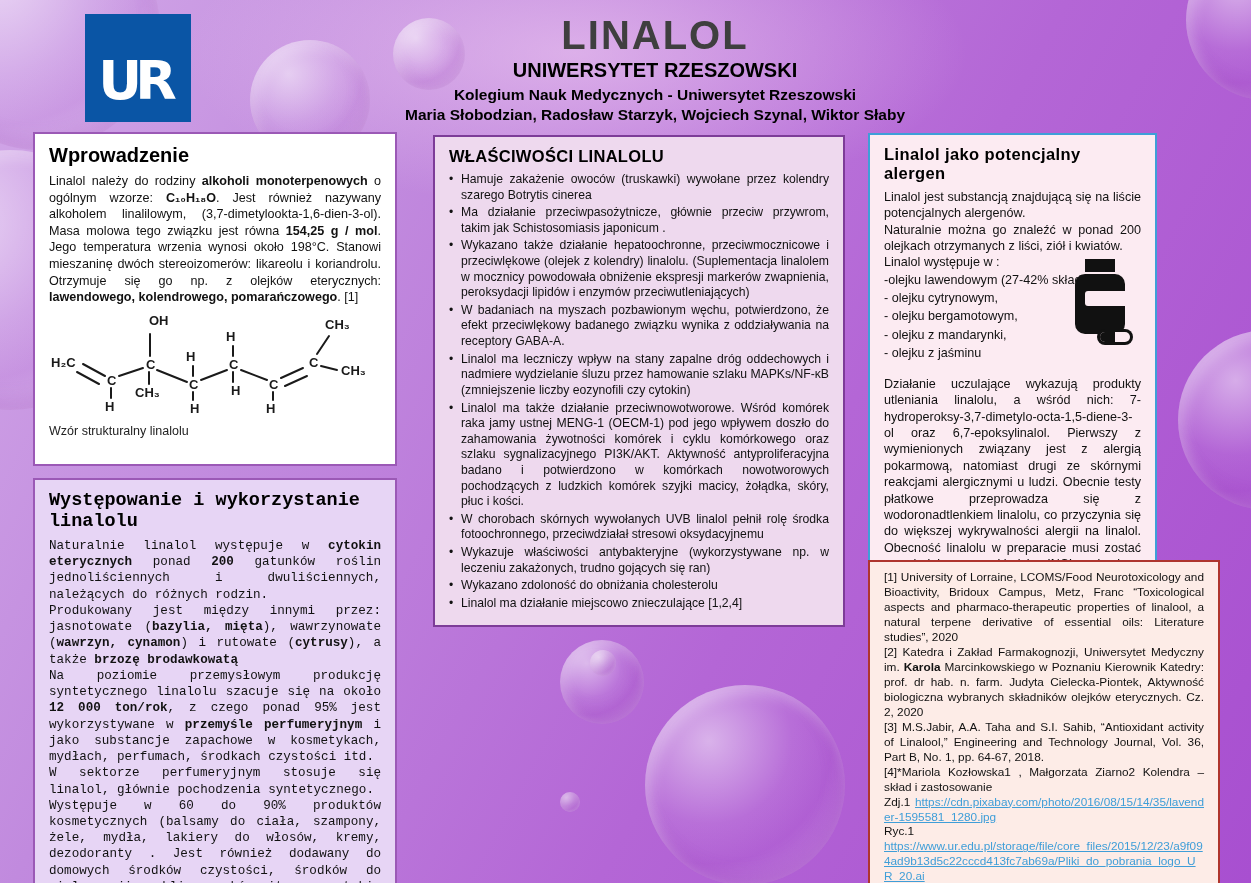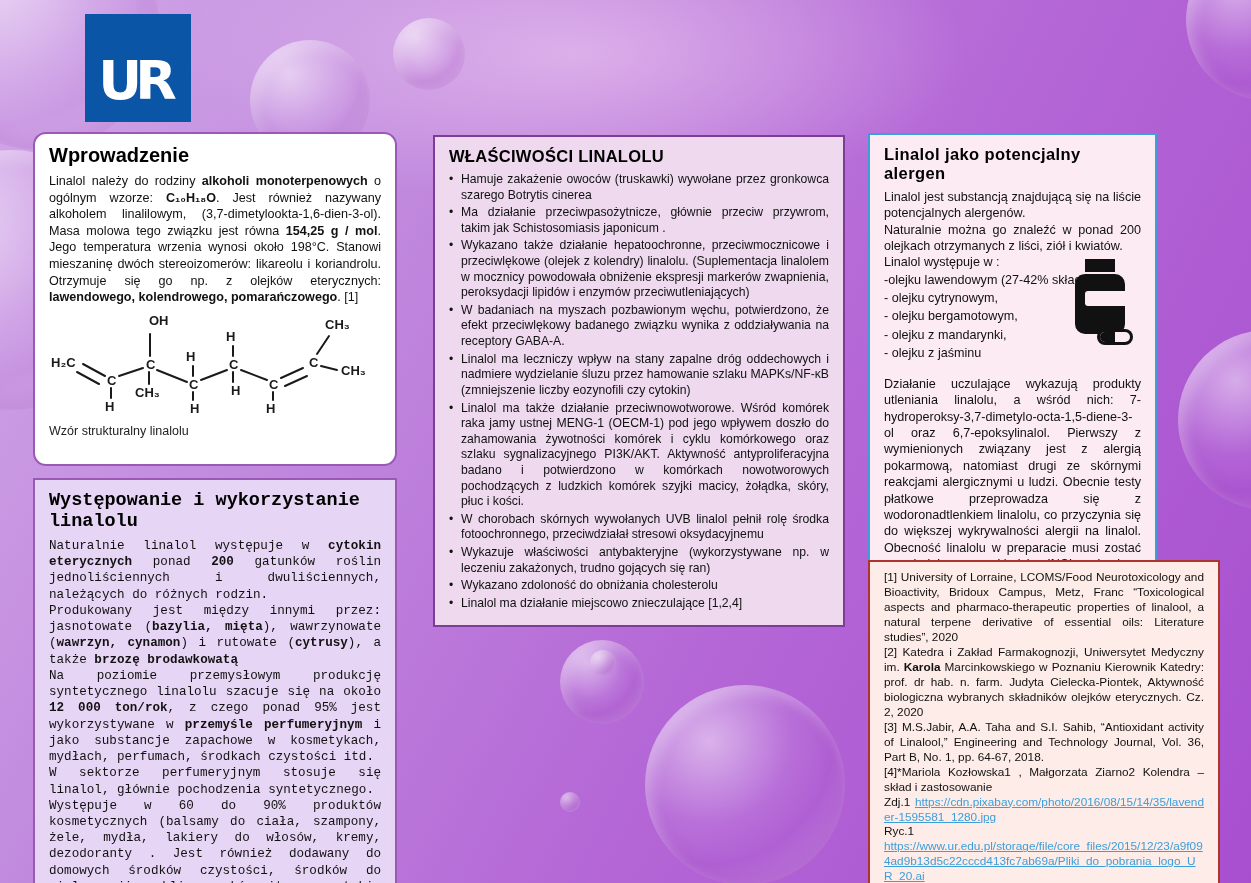--- a/index.html
+++ b/index.html
@@ -20,21 +20,21 @@
   .title{margin:0;font-size:40px;font-weight:800;color:#3f3f3f;letter-spacing:2px;line-height:1.05;}
   .sub1{font-size:20px;font-weight:800;color:#000;margin-top:3px;}
   .sub2{font-size:15.5px;font-weight:800;color:#000;margin-top:4px;}
   .sub3{font-size:15.5px;font-weight:800;color:#000;margin-top:2px;}
   .box{position:absolute;box-sizing:border-box;padding:8px 14px 12px 14px;border:2px solid;z-index:2;}
   .box h2{margin:2px 0 6px 0;font-weight:800;color:#000;}
   p.rich,p.plain{margin:0;text-align:justify;}
   .b{font-weight:bold;}
   .lnk{color:#3f9ed8;text-decoration:underline;word-break:break-all;}
   
-  .intro{left:33px;top:132px;width:364px;min-height:334px;background:#ffffff;border-color:#9b59b6;border-radius:13px;}
+  .intro{left:33px;top:132px;width:364px;min-height:334px;background:#ffffff;border-color:#9b59b6;}
   .intro h2{font-size:20px;}
   .intro p.rich{font-size:12.6px;line-height:1.32;}
   .structure{position:relative;width:336px;height:112px;margin-top:6px;}
   .structure svg{position:absolute;left:0;top:0;}
   .sl{position:absolute;font-size:13px;font-weight:700;color:#1a1a1a;line-height:1;white-space:nowrap;}
   .caption{font-size:12.5px;color:#222;}
   
   .occurrence{left:33px;top:478px;width:364px;min-height:388px;background:#e7d5f5;border-color:#9b59b6;font-family:Liberation Mono, monospace;}
   .occurrence h2{font-size:18.5px;}
   .occurrence p.rich{font-size:12.6px;line-height:1.29;}
@@ -72,20 +72,26 @@
   <div class="bubble" style="left:560px;top:640px;width:84px;height:84px;"></div>
   <div class="bubble" style="left:645px;top:685px;width:200px;height:200px;"></div>
   <div class="bubble" style="left:590px;top:650px;width:26px;height:26px;"></div>
   <div class="bubble" style="left:560px;top:792px;width:20px;height:20px;"></div>
   <div class="bubble" style="left:946px;top:812px;width:220px;height:220px;"></div>
 
   <div class="logo">
     <span class="logo-mark">UR</span>
   </div>
 
+  <div class="header">
+    <h1 class="title">LINALOL</h1>
+    <div class="sub1">UNIWERSYTET RZESZOWSKI</div>
+    <div class="sub2">Kolegium Nauk Medycznych - Uniwersytet Rzeszowski</div>
+    <div class="sub3">Maria Słobodzian, Radosław Starzyk, Wojciech Szynal, Wiktor Słaby</div>
+  </div>
 
   <section class="box intro">
     <h2>Wprowadzenie</h2>
     <p class="rich"><span>Linalol należy do rodziny </span><span class="b">alkoholi monoterpenowych</span><span> o ogólnym wzorze: </span><span class="b">C₁₀H₁₈O</span><span>. Jest również nazywany alkoholem linalilowym, (3,7-dimetylookta-1,6-dien-3-ol). Masa molowa tego związku jest równa </span><span class="b">154,25 g / mol</span><span>. Jego temperatura wrzenia wynosi około 198°C. Stanowi mieszaninę dwóch stereoizomerów: likareolu i koriandrolu. Otrzymuje się go np. z olejków eterycznych: </span><span class="b">lawendowego, kolendrowego, pomarańczowego</span><span>. [1]</span></p>
     <div class="structure">
       <svg width="336" height="112" viewBox="0 0 336 112">
         <g stroke="#1a1a1a" stroke-width="2" stroke-linecap="round">
           <line x1="34" y1="52" x2="56" y2="64"></line>
           <line x1="28" y1="60" x2="50" y2="72"></line>
           <line x1="70" y1="64" x2="94" y2="56"></line>
@@ -132,21 +138,21 @@
     <p class="rich"><span>Naturalnie linalol występuje w </span><span class="b">cytokin eterycznych</span><span> ponad </span><span class="b">200</span><span> gatunków roślin jednoliściennych i dwuliściennych, należących do różnych rodzin.</span></p>
     <p class="rich"><span>Produkowany jest między innymi przez: jasnotowate (</span><span class="b">bazylia, mięta</span><span>), wawrzynowate (</span><span class="b">wawrzyn, cynamon</span><span>) i rutowate (</span><span class="b">cytrusy</span><span>), a także </span><span class="b">brzozę brodawkowatą</span></p>
     <p class="rich"><span>Na poziomie przemysłowym produkcję syntetycznego linalolu szacuje się na około </span><span class="b">12 000 ton/rok</span><span>, z czego ponad 95% jest wykorzystywane w </span><span class="b">przemyśle perfumeryjnym</span><span> i jako substancje zapachowe w kosmetykach, mydłach, perfumach, środkach czystości itd.</span></p>
     <p class="rich"><span>W sektorze perfumeryjnym stosuje się linalol, głównie pochodzenia syntetycznego.</span></p>
     <p class="rich"><span>Występuje w 60 do 90% produktów kosmetycznych (balsamy do ciała, szampony, żele, mydła, lakiery do włosów, kremy, dezodoranty . Jest również dodawany do domowych środków czystości, środków do pielęgnacji mebli, wosków itp., a także przetworzonej żywności i napojów, jako zapach i środek aromatyzujący. [1,2,3]</span></p>
   </section>
 
   <section class="box properties">
     <h2>WŁAŚCIWOŚCI LINALOLU</h2>
     <ul>
-      <li>Hamuje zakażenie owoców (truskawki) wywołane przez gronkowca szarego Botrytis cinerea</li>
+      <li>Hamuje zakażenie owoców (truskawki) wywołane przez kolendry szarego Botrytis cinerea</li>
       <li>Ma działanie przeciwpasożytnicze, głównie przeciw przywrom, takim jak Schistosomiasis japonicum .</li>
       <li>Wykazano także działanie hepatoochronne, przeciwmocznicowe i przeciwlękowe (olejek z kolendry) linalolu. (Suplementacja linalolem w mocznicy powodowała obniżenie ekspresji markerów zwapnienia, peroksydacji lipidów i enzymów przeciwutleniających)</li>
       <li>W badaniach na myszach pozbawionym węchu, potwierdzono, że efekt przeciwlękowy badanego związku wynika z oddziaływania na receptory GABA-A.</li>
       <li>Linalol ma leczniczy wpływ na stany zapalne dróg oddechowych i nadmiere wydzielanie śluzu przez hamowanie szlaku MAPKs/NF-κB (zmniejszenie liczby eozynofili czy cytokin)</li>
       <li>Linalol ma także działanie przeciwnowotworowe. Wśród komórek raka jamy ustnej MENG-1 (OECM-1) pod jego wpływem doszło do zahamowania żywotności komórek i cyklu komórkowego oraz szlaku sygnalizacyjnego PI3K/AKT. Aktywność antyproliferacyjna badano i potwierdzono w komórkach nowotworowych pochodzących z ludzkich komórek szyjki macicy, żołądka, skóry, płuc i kości.</li>
       <li>W chorobach skórnych wywołanych UVB linalol pełnił rolę środka fotoochronnego, przeciwdziałał stresowi oksydacyjnemu</li>
       <li>Wykazuje właściwości antybakteryjne (wykorzystywane np. w leczeniu zakażonych, trudno gojących się ran)</li>
       <li>Wykazano zdoloność do obniżania cholesterolu</li>
       <li>Linalol ma działanie miejscowo znieczulające [1,2,4]</li>
     </ul>

